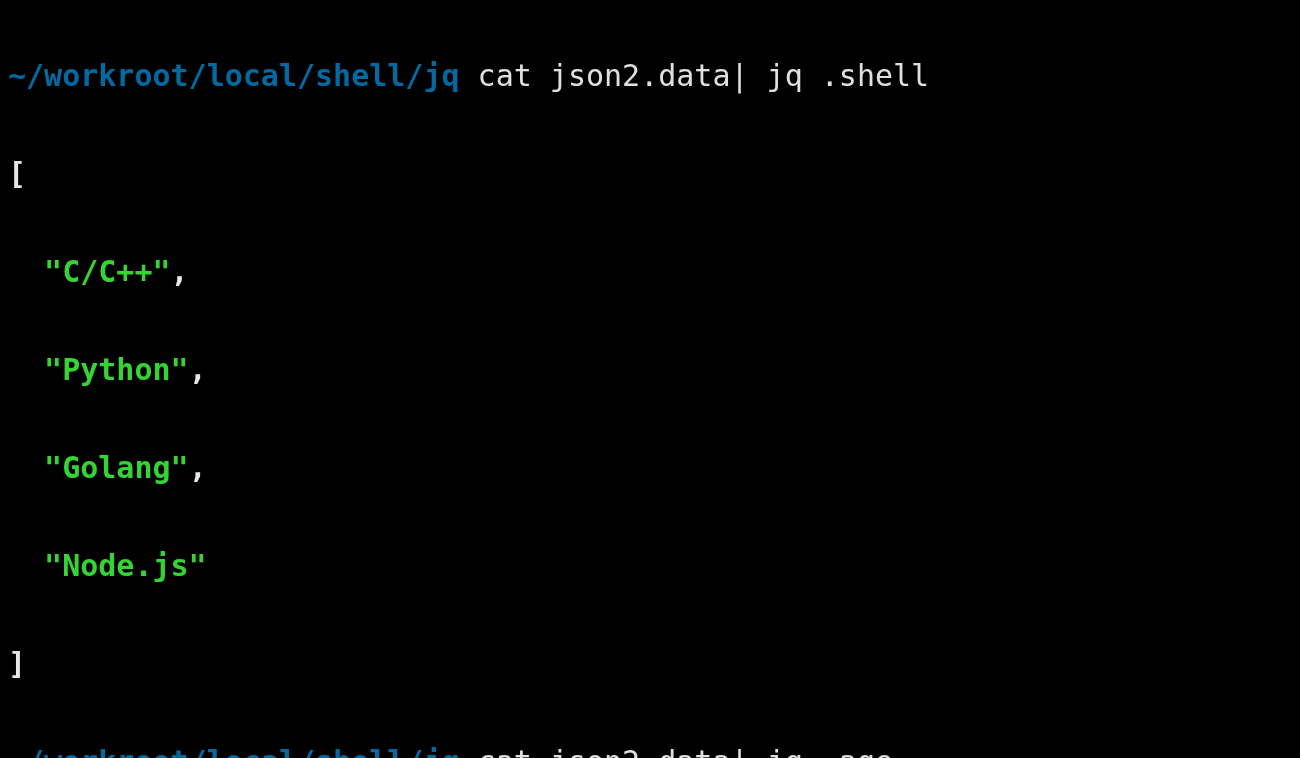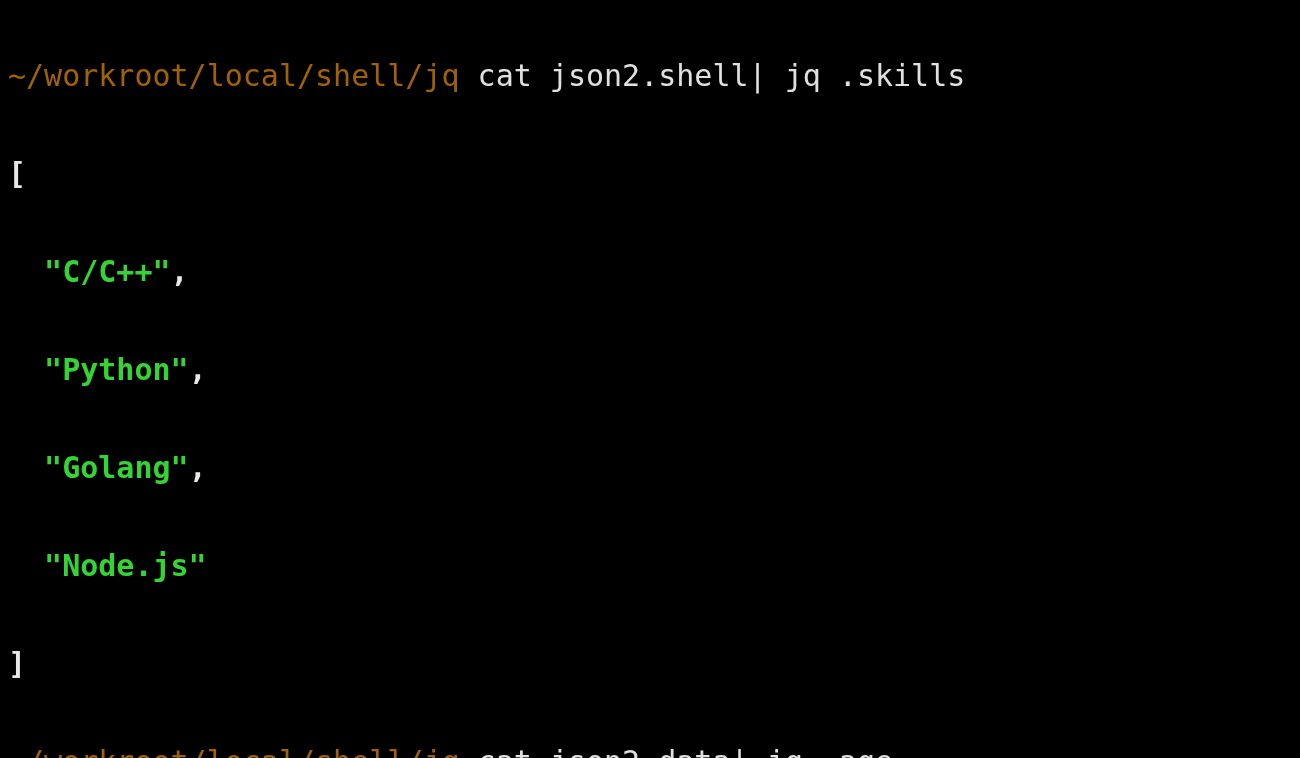--- a/index.html
+++ b/index.html
@@ -12,40 +12,40 @@
   }
   .terminal {
     font-family: "DejaVu Sans Mono", "Menlo", "Consolas", monospace;
     font-size: 30px;
     line-height: 49px;
     color: #ffffff;
     white-space: pre;
     padding: 2px 8px;
   }
   .prompt {
-    color: #a16207;
-    font-weight: normal;
+    color: #0369a1;
+    font-weight: bold;
   }
   .cmd {
     color: #e0e0e0;
   }
   .out-white {
     color: #e8e8e8;
     font-weight: bold;
   }
   .json-str {
     color: #33d433;
     font-weight: bold;
   }
 </style>
 </head>
 <body>
 
 <div class="terminal">
-<div><span class="prompt">~/workroot/local/shell/jq</span><span class="cmd"> cat json2.shell| jq .skills</span></div>
+<div><span class="prompt">~/workroot/local/shell/jq</span><span class="cmd"> cat json2.data| jq .shell</span></div>
 <div class="out-white">[</div>
 <div><span class="json-str">  "C/C++"</span><span class="out-white">,</span></div>
 <div><span class="json-str">  "Python"</span><span class="out-white">,</span></div>
 <div><span class="json-str">  "Golang"</span><span class="out-white">,</span></div>
 <div><span class="json-str">  "Node.js"</span></div>
 <div class="out-white">]</div>
 <div><span class="prompt">~/workroot/local/shell/jq</span><span class="cmd"> cat json2.data| jq .age</span></div>
 
 
 

